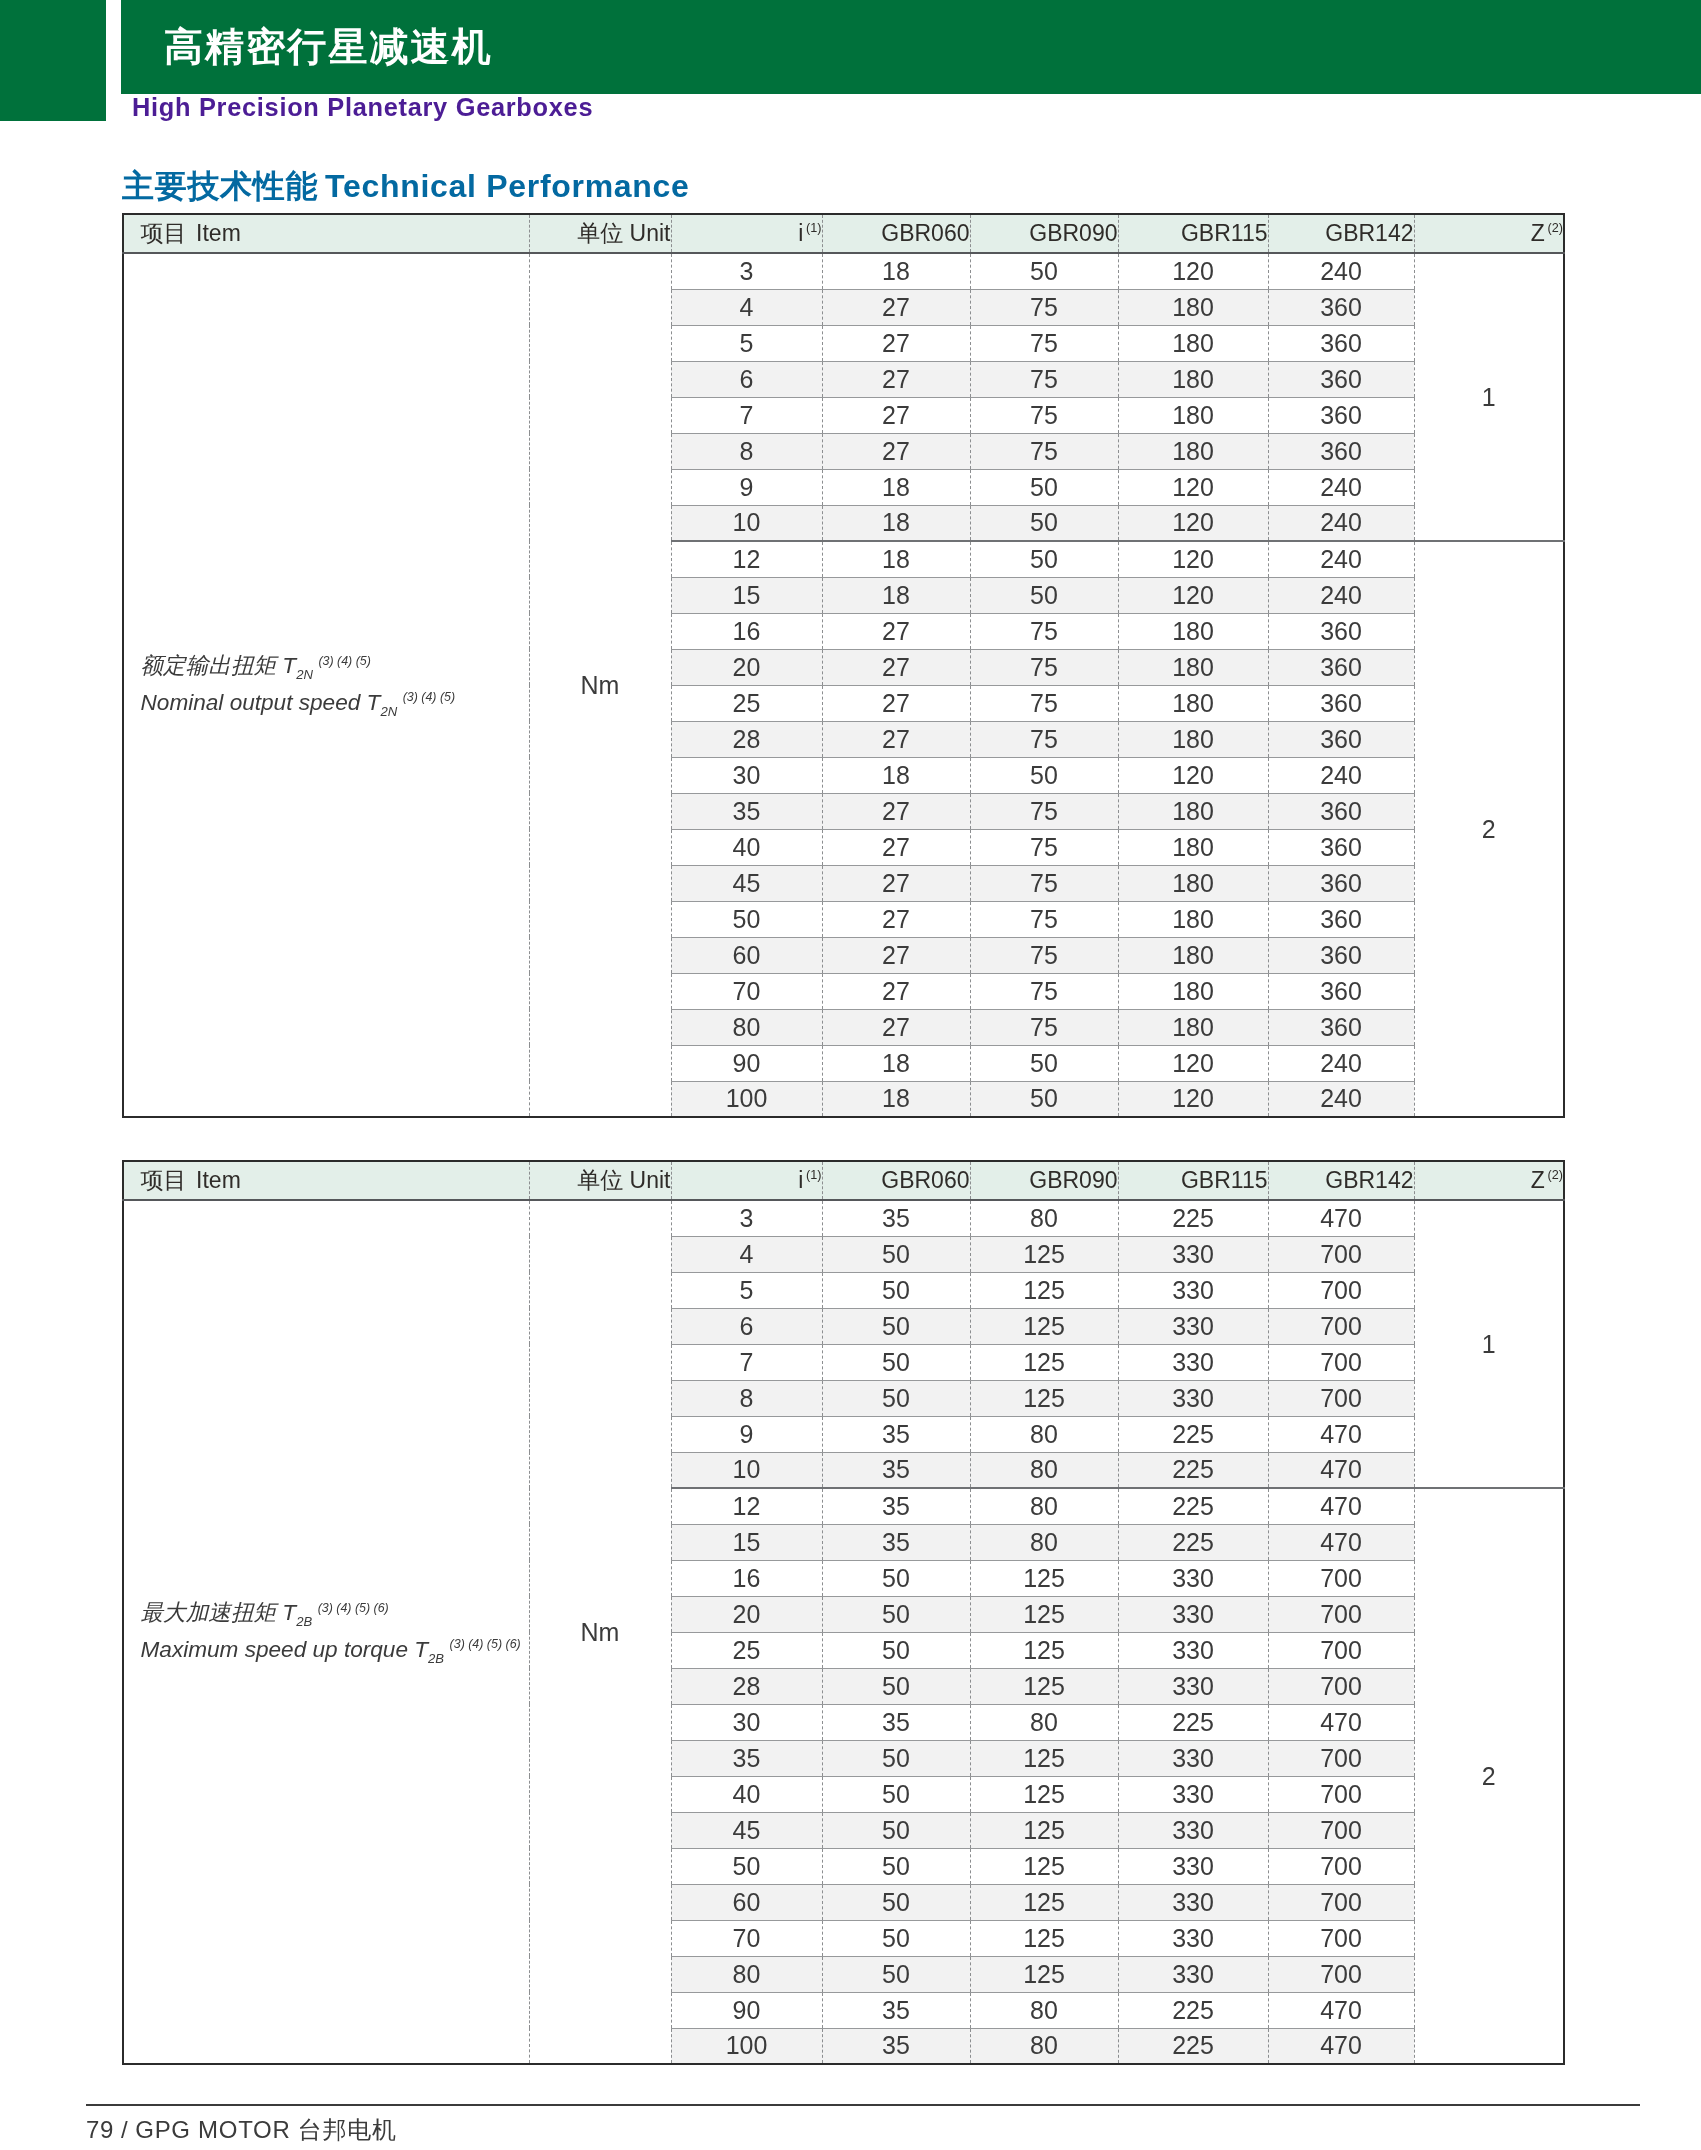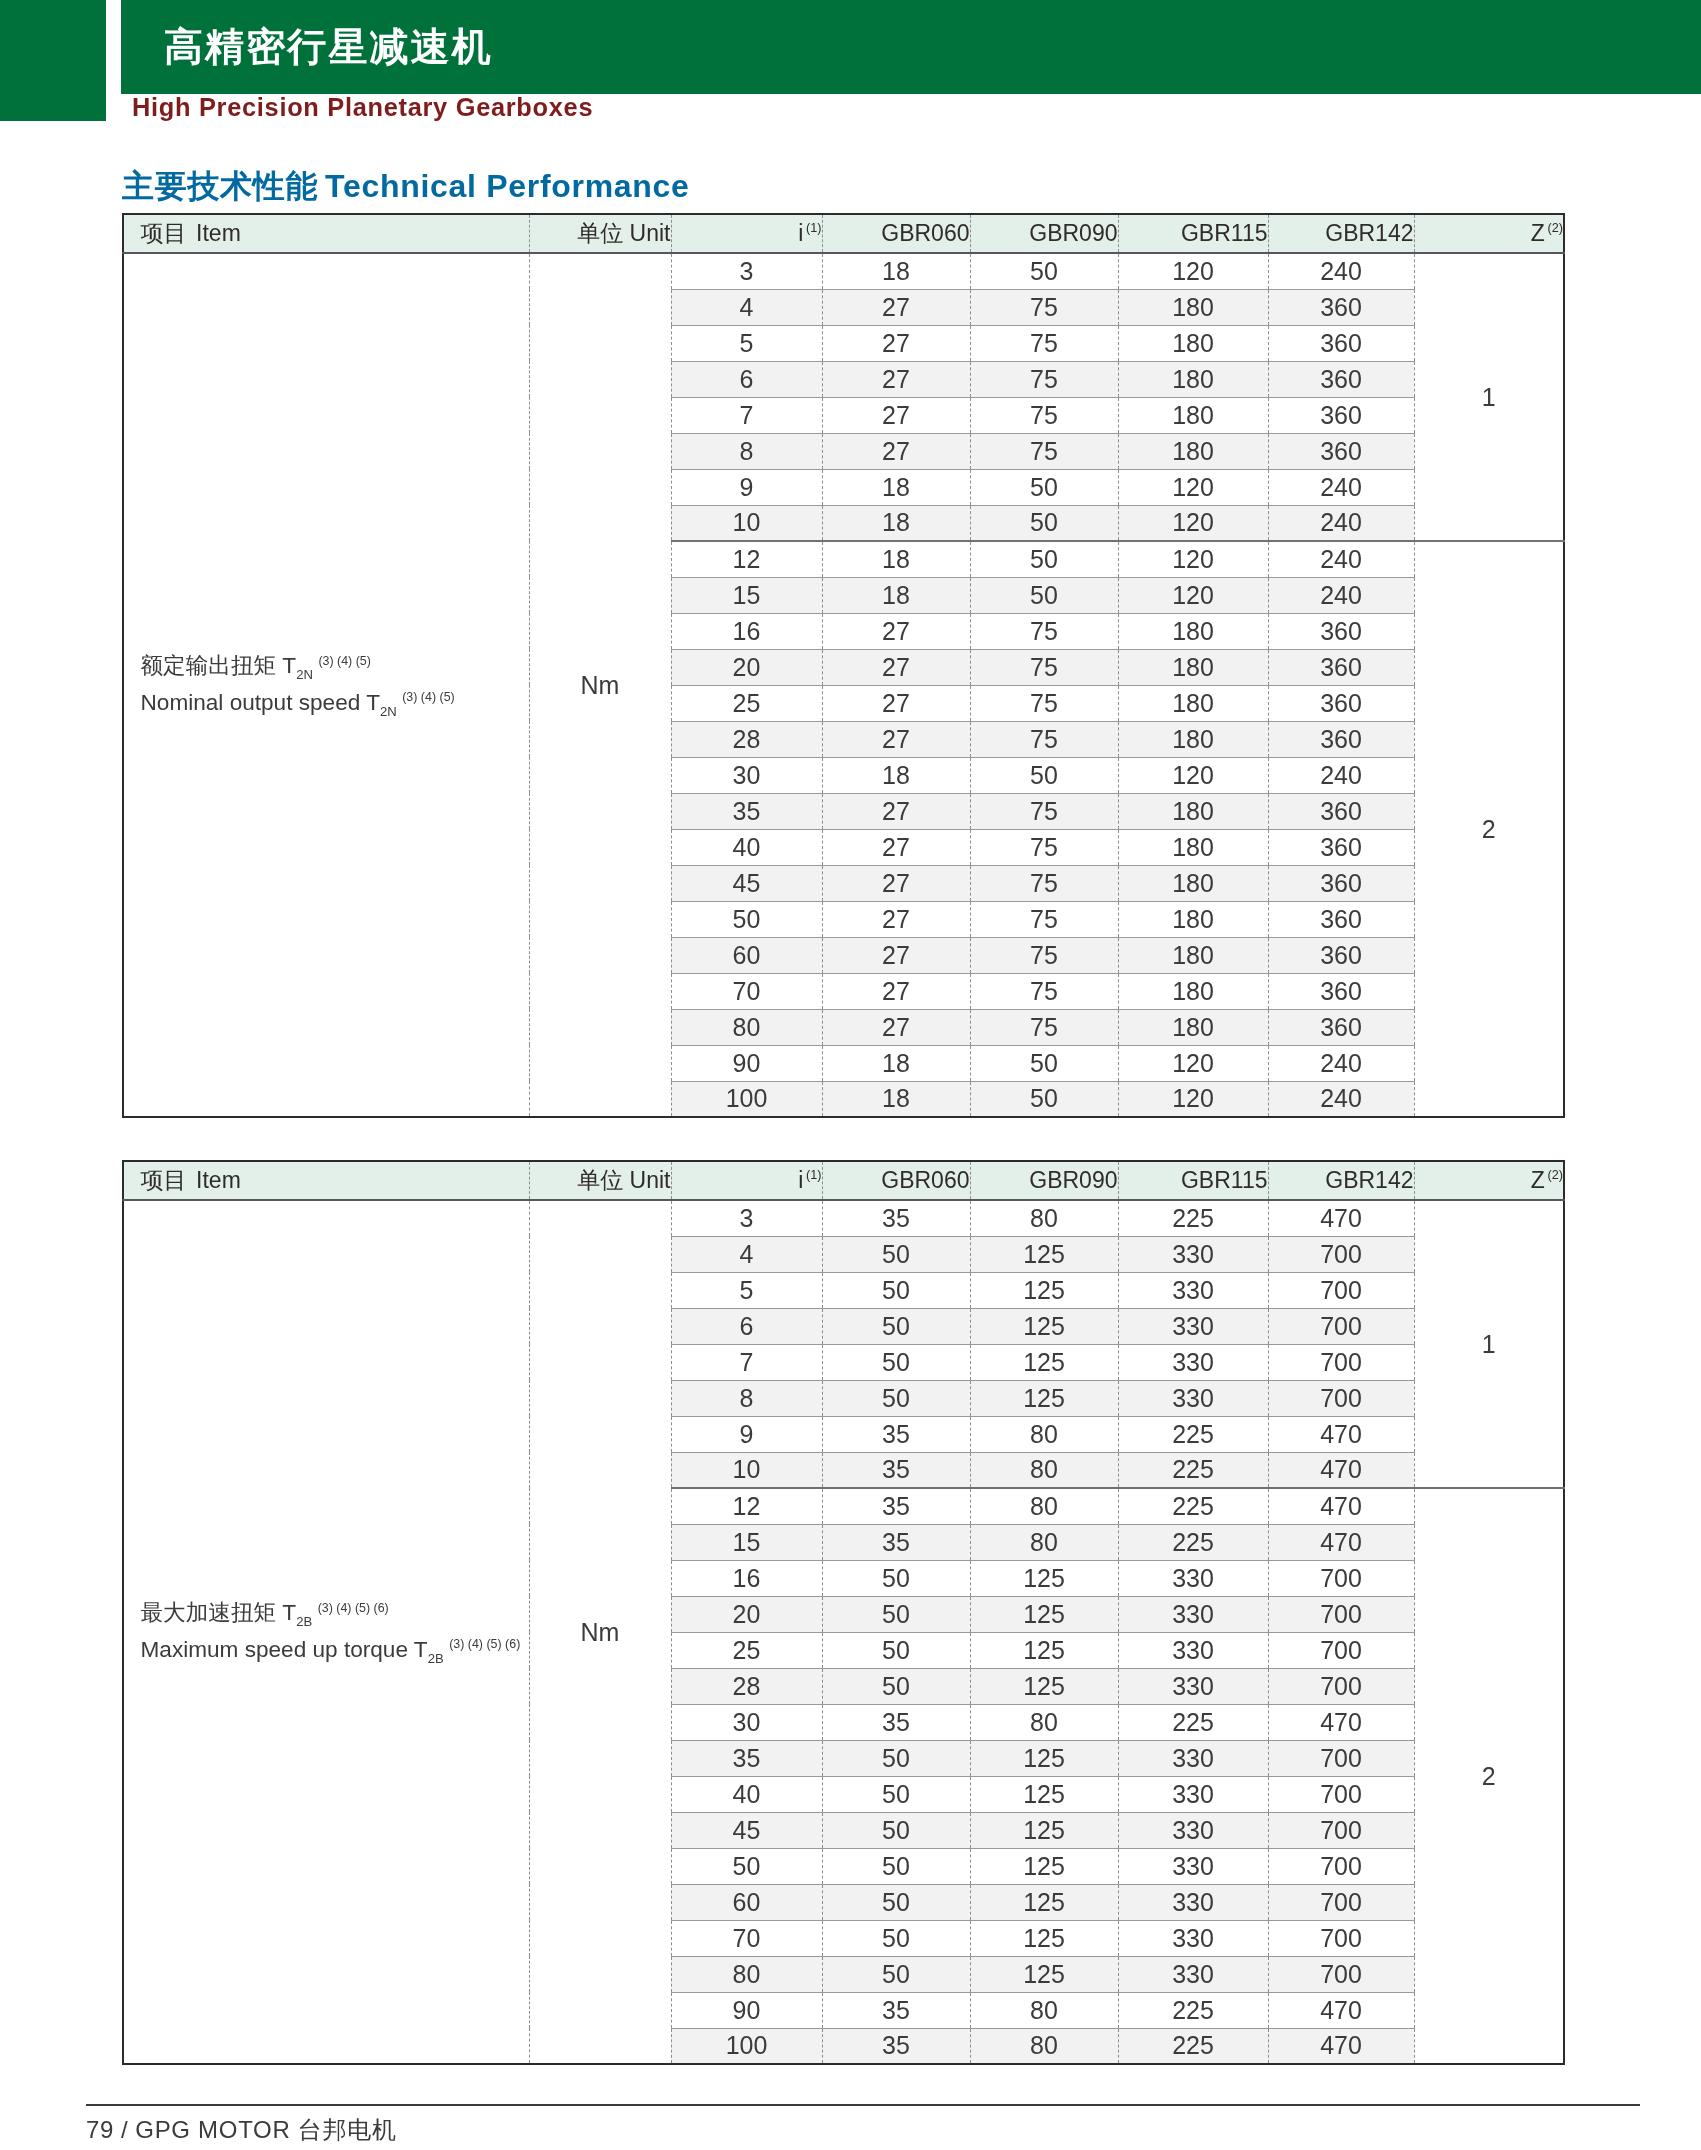--- a/index.html
+++ b/index.html
@@ -5,40 +5,40 @@
   html,body { margin:0; padding:0; background:#ffffff; }
   .page {
     position:relative; width:1702px; height:2151px; background:#ffffff;
     font-family:"Liberation Sans","DejaVu Sans",sans-serif; color:#3b3b3b; overflow:hidden;
   }
   
   .corner-block { position:absolute; left:0; top:0; width:106px; height:121px; background:#00713B; }
   .header-band  { position:absolute; left:121px; top:0; width:1580px; height:94px; background:#00713B;
                   display:flex; align-items:center; }
   .header-band .title { margin:0; padding-left:43px; font-size:39px; font-weight:bold; color:#ffffff; letter-spacing:2.1px; }
-  .subtitle { position:absolute; left:132px; top:93px; font-size:25.4px; font-weight:bold; color:#7f1d1d; letter-spacing:0.7px; }
+  .subtitle { position:absolute; left:132px; top:93px; font-size:25.4px; font-weight:bold; color:#4c1d95; letter-spacing:0.7px; }
   .section-heading { position:absolute; left:122px; top:165px; font-size:32px; font-weight:bold; color:#0369a1; letter-spacing:0.7px; }
   .section-heading .en { margin-left:6.9px; }
   
   .tbl-wrap1 { position:absolute; left:122px; top:213px; }
   .tbl-wrap2 { position:absolute; left:122px; top:1160px; }
   table.tech { border-collapse:collapse; table-layout:fixed; width:1442px; background:#ffffff;
                font-size:25px; color:#3b3b3b; border:2.1px solid #2B2B2B; }
   thead tr { height:39px; }
   thead th { background:#E3EFE9; font-weight:normal; font-size:23px; color:#2F2C29;
              border-bottom:2.7px solid #55575A; text-align:right; vertical-align:middle; padding:0; }
   thead th.c-item { text-align:left; padding-left:16.5px; }
   thead th .en-gap { margin-left:9.6px; }
   sup { font-size:0.55em; }
   sub { font-size:0.58em; }
   .hdr-sup { margin-left:2.7px; }
   .refs { margin-left:5.5px; }
   tbody tr { height:36px; }
   tbody td { text-align:center; vertical-align:middle; padding:0; }
-  td.c-item { text-align:left; padding-left:16.5px; vertical-align:middle; }
+  td.c-item { text-align:left; padding-left:16.5px; vertical-align:middle;font-style:italic; }
   .item-line { font-size:22.6px; line-height:1.55; color:#3b3b3b; white-space:nowrap; }
   .c-unit, .c-i, .c-m, .c-z { border-left:1.4px dashed #8C8E90; }
   td.shade { background:#F2F2F2; }
   .bt   { border-top:1.4px solid #97999B; }
   .bsec { border-top:2.1px solid #6F7174; }
   
   .footer-line { position:absolute; left:86px; top:2104px; width:1554px; height:2.1px; background:#3B3B3B; }
   .footer-text { position:absolute; left:86px; top:2114px; font-size:24px; color:#3B3B3B; letter-spacing:0.7px; }
   .footer-text span { margin-right:6.9px; }
 </style>

